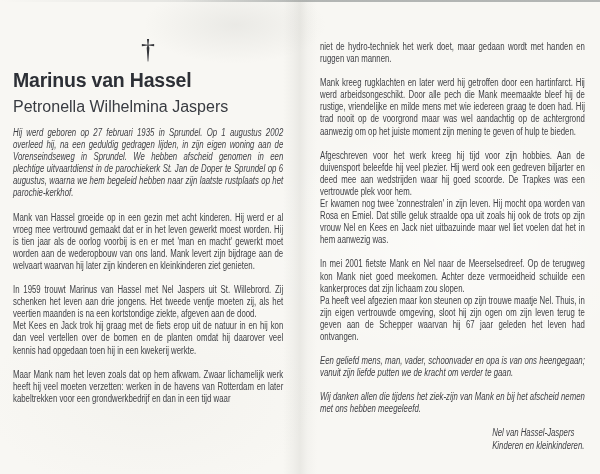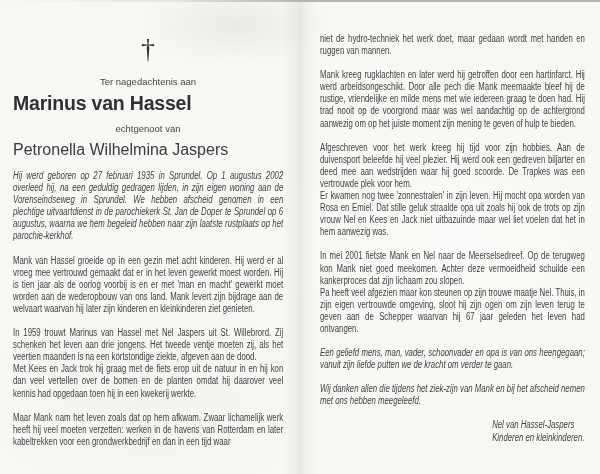--- a/index.html
+++ b/index.html
@@ -27,21 +27,21 @@
   
   .page-fold {
     position: absolute; top: 0; left: 283px; width: 34px; height: 100%;
     background: linear-gradient(to right,
       rgba(150,150,143,0) 0%, rgba(150,150,143,0.08) 30%,
       rgba(158,158,150,0.16) 50%, rgba(150,150,143,0.05) 72%,
       rgba(150,150,143,0) 100%);
   }
   .page { position: absolute; top: 0; height: 100%; width: 300px; box-sizing: border-box; }
   .page-left  { left: 0;    padding: 0 17px 0 13px; }
-  .page-right { left: 300px; padding: 0 15px 0 20px; }
+  .page-right { left: 300px; padding: 8px 15px 0 20px; }
 
   .cross {
     margin-top: 34px; text-align: center;
     font-family: "Liberation Serif", serif;
     font-size: 28px; line-height: 30px; color: #35363b;
   }
   .dedication, .relation {
     margin-top: 12px; text-align: center;
     font-size: 9.5px; line-height: 11px; color: #45464b;
   }
@@ -83,23 +83,21 @@
 </style>
 </head>
 <body>
 
 <div class="card">
   <div class="scan-top-edge"></div>
   <div class="page-fold"></div>
 
   <div class="page page-left">
     <div class="cross">†</div>
-    <div class="dedication">Ter nagedachtenis aan</div>
     <h1 class="deceased-name">Marinus van Hassel</h1>
-    <div class="relation">echtgenoot van</div>
     <h2 class="spouse-name">Petronella Wilhelmina Jaspers</h2>
 
     <div class="text-block">
       <p class="para italic">Hij werd geboren op 27 februari 1935 in Sprundel. Op 1 augustus 2002 overleed hij, na een geduldig gedragen lijden, in zijn eigen woning aan de Vorenseindseweg in Sprundel. We hebben afscheid genomen in een plechtige uitvaartdienst in de parochiekerk St. Jan de Doper te Sprundel op 6 augustus, waarna we hem begeleid hebben naar zijn laatste rustplaats op het parochie-kerkhof.</p>
       <p class="para">Mank van Hassel groeide op in een gezin met acht kinderen. Hij werd er al vroeg mee vertrouwd gemaakt dat er in het leven gewerkt moest worden. Hij is tien jaar als de oorlog voorbij is en er met 'man en macht' gewerkt moet worden aan de wederopbouw van ons land. Mank levert zijn bijdrage aan de welvaart waarvan hij later zijn kinderen en kleinkinderen ziet genieten.</p>
       <p class="para">In 1959 trouwt Marinus van Hassel met Nel Jaspers uit St. Willebrord. Zij schenken het leven aan drie jongens. Het tweede ventje moeten zij, als het veertien maanden is na een kortstondige ziekte, afgeven aan de dood.
 Met Kees en Jack trok hij graag met de fiets erop uit de natuur in en hij kon dan veel vertellen over de bomen en de planten omdat hij daarover veel kennis had opgedaan toen hij in een kwekerij werkte.</p>
       <p class="para">Maar Mank nam het leven zoals dat op hem afkwam. Zwaar lichamelijk werk heeft hij veel moeten verzetten: werken in de havens van Rotterdam en later kabeltrekken voor een grondwerkbedrijf en dan in een tijd waar</p>
     </div>
   </div>

